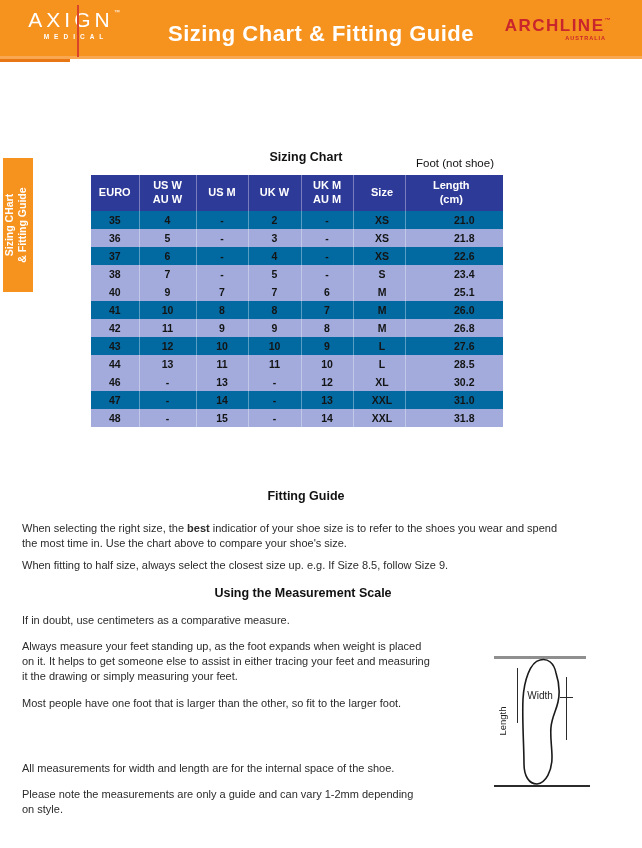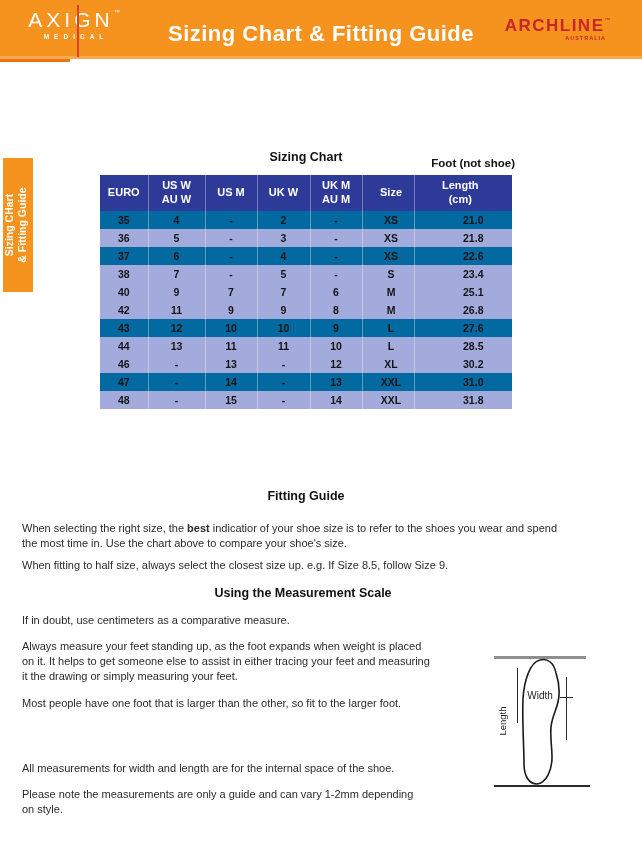--- a/index.html
+++ b/index.html
@@ -32,23 +32,23 @@
   .side-tab { position:absolute; left:3px; top:158px; width:30px; height:134px; background:#F6921E; }
   .side-tab-text {
     position:absolute; left:-52px; top:52px; width:134px; height:30px;
     transform:rotate(-90deg); color:#fff; font-weight:bold; font-size:10.5px;
     line-height:1.25; text-align:center; white-space:pre-line;
   }
 
   
   .chart-title { position:absolute; left:100px; top:150px; width:412px; text-align:center;
                  font-size:12.5px; font-weight:bold; color:#111; }
-  .foot-note  { position:absolute; left:395px; top:157px; width:120px; text-align:right;
-                 font-size:11.5px; font-weight:bold; color:#111; }
-  table.sizing { position:absolute; left:100px; top:175px; width:412px;
+  .foot-note  { position:absolute; left:395px; top:157px; width:120px; text-align:center;
+                 font-size:11.5px; font-weight:normal; color:#111; }
+  table.sizing { position:absolute; left:91px; top:175px; width:412px;
                  border-collapse:collapse; table-layout:fixed; }
   table.sizing th {
     background:#2E3A97; color:#fff; font-size:11px; font-weight:bold;
     height:36px; line-height:1.25; white-space:pre-line; text-align:center; vertical-align:middle;
   }
   table.sizing td {
     height:18px; font-size:10.5px; font-weight:bold; color:#141414;
     text-align:center; vertical-align:middle;
   }
   table.sizing th:not(:first-child), table.sizing td:not(:first-child) {
@@ -160,20 +160,29 @@
         <td class="col6">23.4</td>
       </tr>
       <tr class="row-light">
         <td class="col0">40</td>
         <td class="col1">9</td>
         <td class="col2">7</td>
         <td class="col3">7</td>
         <td class="col4">6</td>
         <td class="col5">M</td>
         <td class="col6">25.1</td>
+      </tr>
+      <tr class="row-dark">
+        <td class="col0">41</td>
+        <td class="col1">10</td>
+        <td class="col2">8</td>
+        <td class="col3">8</td>
+        <td class="col4">7</td>
+        <td class="col5">M</td>
+        <td class="col6">26.0</td>
       </tr>
       <tr class="row-light">
         <td class="col0">42</td>
         <td class="col1">11</td>
         <td class="col2">9</td>
         <td class="col3">9</td>
         <td class="col4">8</td>
         <td class="col5">M</td>
         <td class="col6">26.8</td>
       </tr>

